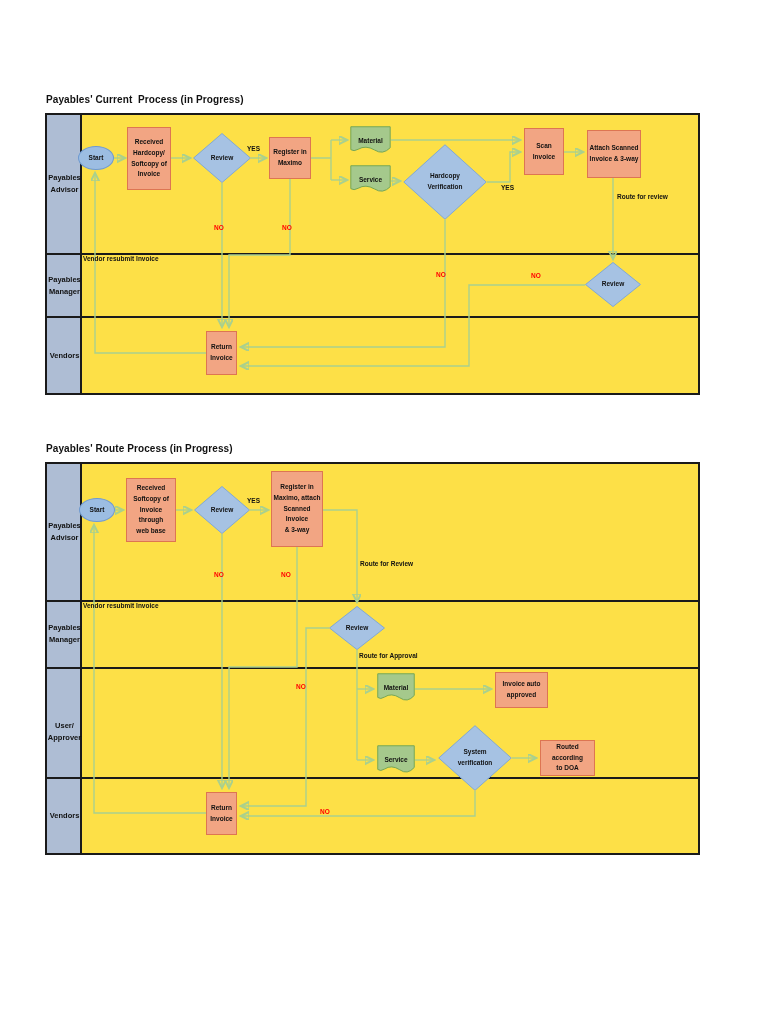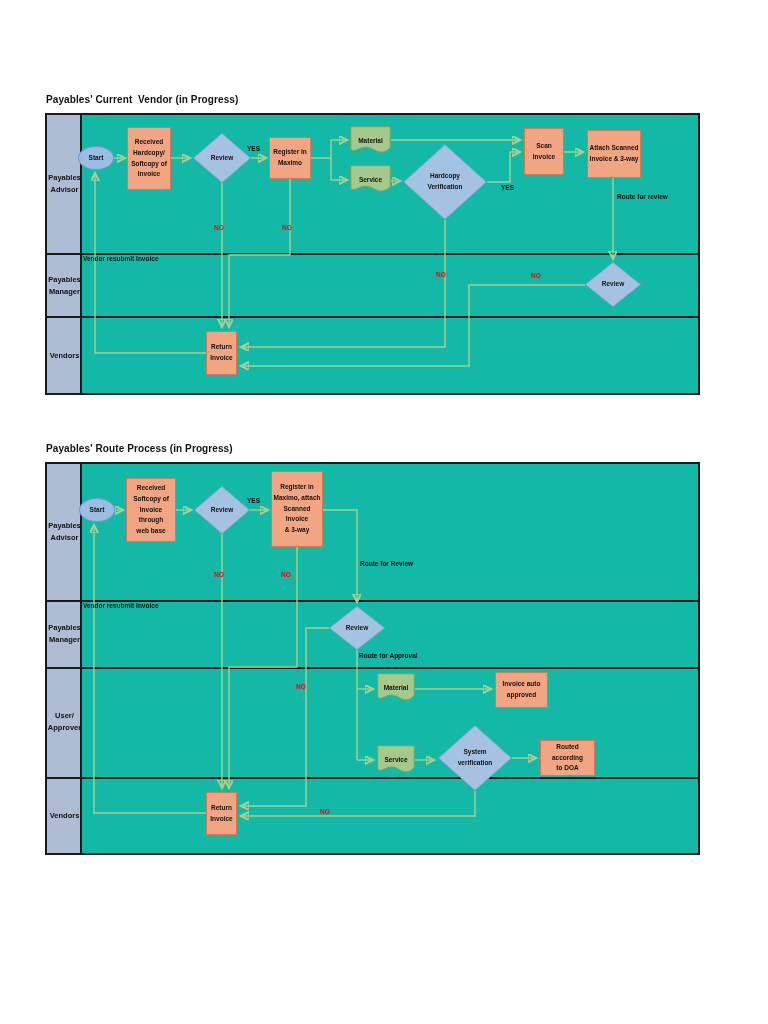--- a/index.html
+++ b/index.html
@@ -1,21 +1,21 @@
 <!DOCTYPE html>
 <html><head>
 <meta charset="utf-8">
 <style>
   * { margin:0; padding:0; box-sizing:border-box; }
   body { background:#e8e8e8; font-family:"Liberation Sans", sans-serif; }
   .page { position:relative; width:768px; height:1024px; background:#ffffff; margin:0 auto; overflow:hidden; }
 
   .diagram-title { position:absolute; font-size:10px; font-weight:bold; color:#111; white-space:pre-wrap; letter-spacing:0.1px; }
 
-  .swim-table { position:absolute; border:2px solid #1a1a1a; background:#14b8a6; }
+  .swim-table { position:absolute; border:2px solid #1a1a1a; background:#fde047; }
   .lane-col { position:absolute; left:0; top:0; width:35px; height:100%; background:#aebdd4; border-right:2px solid #1a1a1a; }
   .lane-sep { position:absolute; left:0; width:100%; height:2px; background:#1a1a1a; }
   .lane-label { position:absolute; left:0; width:35px; display:flex; align-items:center; justify-content:center; text-align:center; font-size:7.5px; font-weight:bold; color:#111; white-space:pre-line; line-height:1.6; z-index:2; }
 
   .connectors { position:absolute; left:0; top:0; pointer-events:none; }
   .connectors path { fill:none; stroke:#a9d08e; stroke-width:1.4; }
 
   .node { position:absolute; display:flex; align-items:center; justify-content:center; text-align:center; }
   .node-label { position:relative; z-index:1; font-size:6.5px; font-weight:bold; color:#111; white-space:pre-line; line-height:1.65; }
   .process { background:#f2a583; border:1px solid #dd7552; }
@@ -26,21 +26,21 @@
 
   .flow-label { position:absolute; font-size:6.5px; font-weight:bold; color:#111; white-space:pre-line; z-index:3; }
   .flow-label.no { color:#ff0000; }
   .note-label { position:absolute; font-size:6.5px; font-weight:bold; color:#111; z-index:3; }
 </style>
 </head>
 <body>
 
 <div class="page">
 
-  <div class="diagram-title" style="left:46px; top:94px;">Payables' Current  Vendor (in Progress)</div>
+  <div class="diagram-title" style="left:46px; top:94px;">Payables' Current  Process (in Progress)</div>
 
   <div class="swim-table" style="left:45px; top:113px; width:655px; height:282px;">
     <div class="lane-col"></div>
     <div class="lane-sep" style="top:138px;"></div>
     <div class="lane-sep" style="top:201px;"></div>
     <div class="lane-label" style="top:0; height:138px;">Payables
 Advisor</div>
     <div class="lane-label" style="top:140px; height:61px;">Payables
 Manager</div>
     <div class="lane-label" style="top:203px; height:75px;">Vendors</div>
@@ -50,21 +50,21 @@
 
   <div class="swim-table" style="left:45px; top:462px; width:655px; height:393px;">
     <div class="lane-col"></div>
     <div class="lane-sep" style="top:136px;"></div>
     <div class="lane-sep" style="top:203px;"></div>
     <div class="lane-sep" style="top:313px;"></div>
     <div class="lane-label" style="top:0; height:136px;">Payables
 Advisor</div>
     <div class="lane-label" style="top:138px; height:63px;">Payables
 Manager</div>
-    <div class="lane-label" style="top:205px; height:106px;">User/
+    <div class="lane-label" style="top:215px; height:106px;">User/
 Approver</div>
     <div class="lane-label" style="top:315px; height:74px;">Vendors</div>
   </div>
 
   <svg class="connectors" width="768" height="1024" viewBox="0 0 768 1024">
     <defs>
       <marker id="arr" markerWidth="7" markerHeight="7" refX="5.2" refY="3" orient="auto">
         <path d="M0,0 L6,3 L0,6 Z" fill="#4f9a28" stroke="none"></path>
       </marker>
     </defs>

